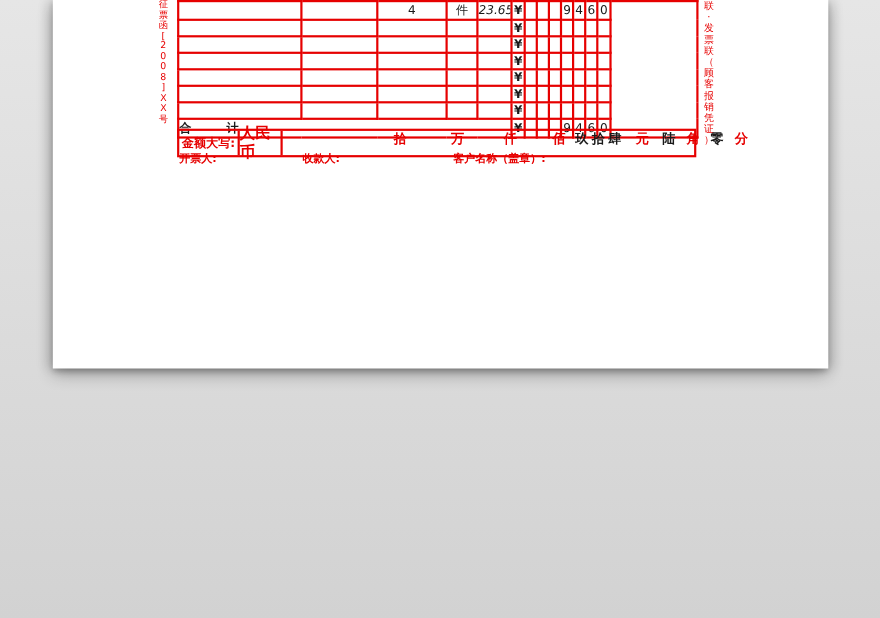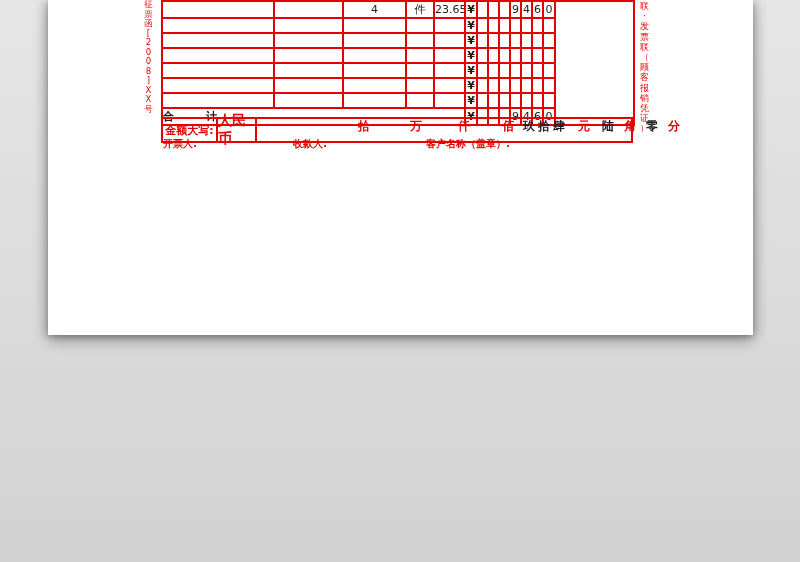--- a/index.html
+++ b/index.html
@@ -26,21 +26,21 @@
     border-collapse:collapse;table-layout:fixed;
   }
   table.inv td{
     border:2px solid var(--red);padding:0;overflow:hidden;
     font-size:11px;color:var(--ink);white-space:nowrap;
   }
   table.inv tr{height:14px;}
   table.inv tr.total-row{height:16px;}
   td.c-qty{text-align:center;}
   td.c-unit{text-align:center;}
-  td.c-price{text-align:center;padding-right:1px;}
+  td.c-price{text-align:center;padding-right:1px;font-style:italic;}
   td.c-yen{text-align:center;color:var(--red);font-size:10px;font-weight:bold;}
   td.c-digit{text-align:center;font-size:11px;}
   td.c-total{
     text-align:left;padding-left:168px;color:var(--red);
     font-size:13px;font-weight:bold;letter-spacing:32px;
   }
   td.c-remarks{background:#fff;}
   
   .words-row{
     position:absolute;left:113px;top:117px;width:472px;height:26px;
@@ -53,22 +53,22 @@
     font-size:14px;font-weight:bold;justify-content:center;}
   .wunits{flex:1;position:relative;}
   .wchar{position:absolute;top:0px;width:16px;text-align:center;
     font-size:12px;font-weight:bold;line-height:14px;}
   .wchar.unit{color:var(--red);}
   .wchar.value{color:var(--ink);}
   
   .footer-labels{position:absolute;left:0;top:137px;width:705px;height:14px;}
   .flabel{position:absolute;color:var(--red);font-size:10px;font-weight:bold;white-space:nowrap;}
   .flabel.drawer{left:115px;}
-  .flabel.cashier{left:245px;text-align:right;}
-  .flabel.customer{left:378px;}
+  .flabel.cashier{left:227px;text-align:right;}
+  .flabel.customer{left:364px;}
 </style>
 </head>
 <body style="--red: #e60000; --ink: #1a1a1a;">
 
 <div class="page">
 
   <div class="vtext left" id="vleft">
       <span>征</span>
       <span>票</span>
       <span>函</span>

